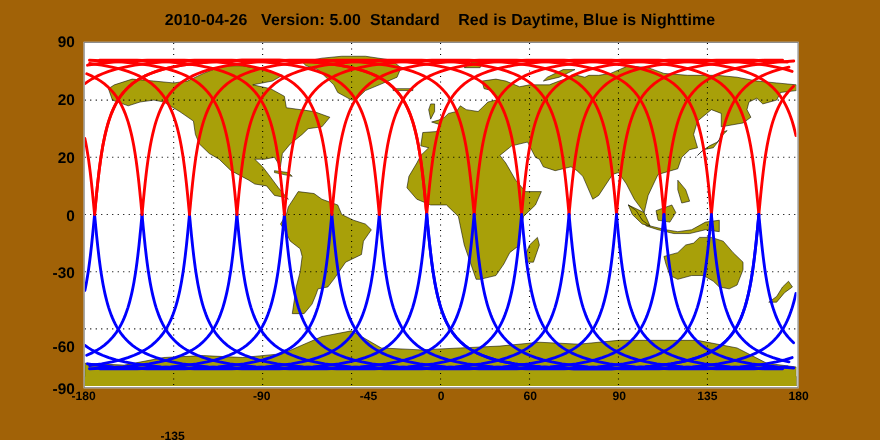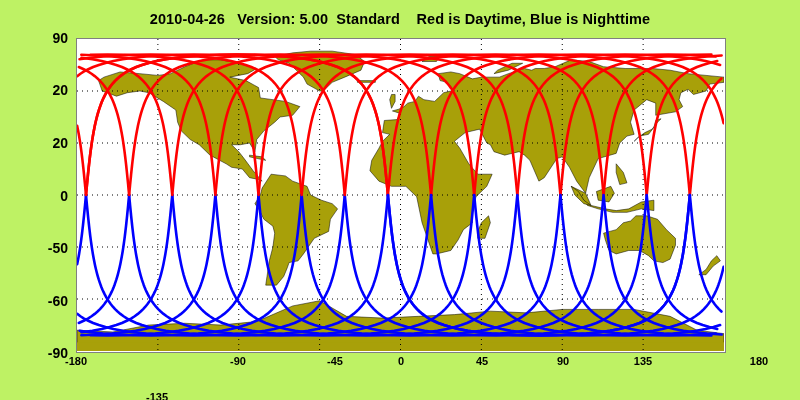--- a/index.html
+++ b/index.html
@@ -1,17 +1,17 @@
 <!DOCTYPE html>
 <html><head>
 <meta charset="utf-8">
 <style>
   html,body{margin:0;padding:0;background:#ffffff;}
   body{width:800px;height:400px;overflow:hidden;font-family:"Liberation Sans",sans-serif;}
-  #root{position:relative;width:800px;height:400px;background:#bef264;}
+  #root{position:relative;width:800px;height:400px;background:#a16207;}
 
   #title{
     position:absolute;left:0;top:11px;width:800px;
     text-align:center;font-size:14.5px;font-weight:bold;color:#000;
     letter-spacing:0.1px;white-space:pre;
   }
 
   
   #plot{
     position:absolute;left:76px;top:38px;width:650px;height:315px;
@@ -123,27 +123,27 @@
           <polyline points="8.99,156.00 9.23,153.43 9.47,150.86 9.71,148.30 9.96,145.73 10.21,143.16 10.46,140.59 10.71,138.03 10.97,135.46 11.23,132.89 11.50,130.33 11.78,127.76 12.06,125.20 12.35,122.63 12.65,120.07 12.95,117.51 13.27,114.94 13.60,112.38 13.94,109.82 14.30,107.26 14.67,104.70 15.05,102.15 15.46,99.59 15.88,97.04 16.33,94.49 16.79,91.93 17.29,89.39 17.81,86.84 18.36,84.30 18.95,81.75 19.57,79.22 20.24,76.68 20.95,74.15 21.71,71.62 22.53,69.10 23.41,66.58 24.35,64.06 25.38,61.56 26.50,59.06 27.71,56.56 29.04,54.08 30.50,51.61 32.11,49.15 33.89,46.70 35.87,44.27 38.08,41.85 40.57,39.46 43.37,37.10 46.56,34.77 50.21,32.47 54.42,30.23 59.29,28.04 64.97,25.93 71.65,23.91 79.52,22.02 88.81,20.27 99.75,18.73 112.49,17.43 127.02,16.44 143.05,15.81 159.95,15.60 176.85,15.81 192.88,16.44 207.41,17.43 220.15,18.73 231.09,20.27 240.39,22.02 248.26,23.91 254.93,25.93 260.62,28.04 265.49,30.23 269.69,32.47 273.34,34.77 276.53,37.10 279.34,39.46 281.82,41.85 284.03,44.27 286.01,46.70 287.79,49.15 289.40,51.61 290.86,54.08 292.19,56.56 293.41,59.06 294.52,61.56 295.55,64.06 296.50,66.58 297.38,69.10 298.20,71.62 298.96,74.15 299.67,76.68 300.33,79.22 300.96,81.75 301.54,84.30 302.09,86.84 302.62,89.39 303.11,91.93 303.58,94.49 304.02,97.04 304.45,99.59 304.85,102.15 305.24,104.70 305.61,107.26 305.96,109.82 306.31,112.38 306.63,114.94 306.95,117.51 307.26,120.07 307.56,122.63 307.85,125.20 308.13,127.76 308.40,130.33 308.67,132.89 308.93,135.46 309.19,138.03 309.45,140.59 309.70,143.16 309.95,145.73 310.19,148.30 310.43,150.86 310.68,153.43 310.92,156.00" fill="none" stroke="#FF0000" stroke-width="2.6" stroke-linecap="round" stroke-linejoin="round"></polyline>
           <polyline points="310.92,156.00 311.16,158.57 311.40,161.14 311.65,163.70 311.89,166.27 312.14,168.84 312.39,171.41 312.65,173.97 312.90,176.54 313.17,179.11 313.44,181.67 313.71,184.24 313.99,186.80 314.28,189.37 314.58,191.93 314.89,194.49 315.20,197.06 315.53,199.62 315.87,202.18 316.23,204.74 316.60,207.30 316.99,209.85 317.39,212.41 317.81,214.96 318.26,217.51 318.73,220.07 319.22,222.61 319.74,225.16 320.30,227.70 320.88,230.25 321.51,232.78 322.17,235.32 322.88,237.85 323.64,240.38 324.46,242.90 325.34,245.42 326.29,247.94 327.32,250.44 328.43,252.94 329.65,255.44 330.98,257.92 332.44,260.39 334.05,262.85 335.83,265.30 337.80,267.73 340.02,270.15 342.50,272.54 345.31,274.90 348.50,277.23 352.15,279.53 356.35,281.77 361.22,283.96 366.91,286.07 373.58,288.09 381.45,289.98 390.75,291.73 401.69,293.27 414.43,294.57 428.96,295.56 444.99,296.19 461.89,296.40 478.78,296.19 494.81,295.56 509.35,294.57 522.09,293.27 533.03,291.73 542.32,289.98 550.19,288.09 556.87,286.07 562.55,283.96 567.42,281.77 571.63,279.53 575.28,277.23 578.47,274.90 581.27,272.54 583.76,270.15 585.97,267.73 587.95,265.30 589.73,262.85 591.34,260.39 592.80,257.92 594.12,255.44 595.34,252.94 596.46,250.44 597.48,247.94 598.43,245.42 599.31,242.90 600.13,240.38 600.89,237.85 601.60,235.32 602.27,232.78 602.89,230.25 603.48,227.70 604.03,225.16 604.55,222.61 605.04,220.07 605.51,217.51 605.96,214.96 606.38,212.41 606.79,209.85 607.17,207.30 607.54,204.74 607.90,202.18 608.24,199.62 608.57,197.06 608.89,194.49 609.19,191.93 609.49,189.37 609.78,186.80 610.06,184.24 610.34,181.67 610.60,179.11 610.87,176.54 611.13,173.97 611.38,171.41 611.63,168.84 611.88,166.27 612.12,163.70 612.37,161.14 612.61,158.57 612.85,156.00" fill="none" stroke="#0000FF" stroke-width="2.6" stroke-linecap="round" stroke-linejoin="round"></polyline>
         </svg>
     </div>
   </div>
 
   <div class="ytick" style="top:31px;">90</div>
   <div class="ytick" style="top:83px;">20</div>
   <div class="ytick" style="top:136px;">20</div>
   <div class="ytick" style="top:189px;">0</div>
-  <div class="ytick" style="top:241px;">-50</div>
-  <div class="ytick" style="top:294px;">-60</div>
+  <div class="ytick" style="top:241px;">-30</div>
+  <div class="ytick" style="top:308px;">-60</div>
   <div class="ytick" style="top:346px;">-90</div>
 
   <div class="xtick" style="left:41px;">-180</div>
   <div class="xtick" style="left:122px;margin-top:36px;">-135</div>
   <div class="xtick" style="left:203px;">-90</div>
   <div class="xtick" style="left:300px;">-45</div>
   <div class="xtick" style="left:366px;">0</div>
-  <div class="xtick" style="left:447px;">45</div>
+  <div class="xtick" style="left:447px;">60</div>
   <div class="xtick" style="left:528px;">90</div>
   <div class="xtick" style="left:608px;">135</div>
-  <div class="xtick" style="left:724px;">180</div>
+  <div class="xtick" style="left:691px;">180</div>
 
 </div>
 
 </body></html>

